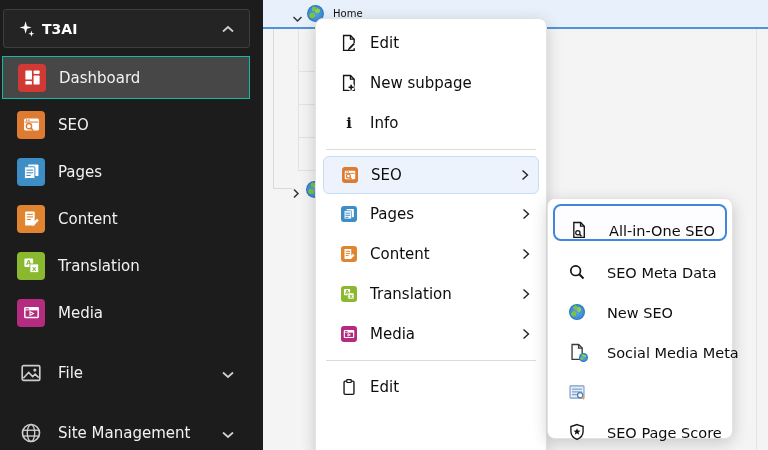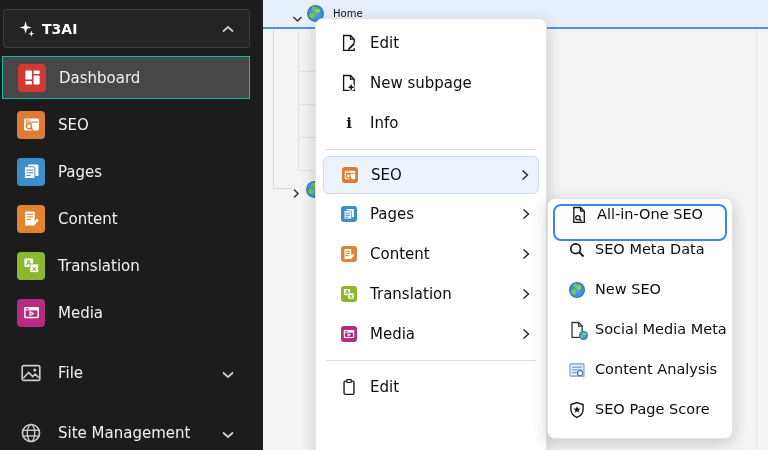--- a/index.html
+++ b/index.html
@@ -64,21 +64,21 @@
   .menu-item .mi-chevron { margin-left:auto; }
   .menu-item.hl { margin:0 7px; padding:0 9px 0 17px; height:38px; background:#ecf3fc;
     border:1px solid #c7dcf5; border-radius:6px; }
   .menu-divider { height:1px; background:#dcdcdc; margin:6px 10px; }
   .sq16 { width:16px; height:16px; border-radius:3px; display:flex; align-items:center; justify-content:center; }
 
   
   #sub-menu { position:absolute; left:547px; top:198px; width:186px; height:241px;
     background:#fff; border:1px solid #e3e3e3; border-radius:8px;
     box-shadow:0 4px 16px rgba(0,0,0,.18); padding:2px 0; }
-  .sub-item { height:40px; display:flex; align-items:flex-start; padding:0 10px 0 20px; cursor:pointer; }
+  .sub-item { height:40px; display:flex; align-items:flex-end; padding:0 10px 0 20px; cursor:pointer;gap:12px; }
   .sub-item .mi-icon { width:18px; height:18px; margin-right:9px; flex:0 0 auto; display:flex; align-items:center; justify-content:center; position:relative; }
   .sub-item .mi-label { font-size:14.5px; color:#0d0d0d; white-space:nowrap; }
   .sub-item.focused { margin:3px 5px 0; height:37px; padding:0 10px 0 15px;
     background:#fdfdff; border:2px solid #3f87dd; border-radius:8px; }
   .mini-globe { position:absolute; right:-2px; bottom:-1px; width:9px; height:9px; }
 </style>
 </head>
 <body>
 
 <div id="screen">
@@ -441,21 +441,20 @@
       <span class="mi-icon">
         <svg width="18" height="18" viewBox="0 0 16 16">
             <rect x="1.8" y="2.6" width="12.4" height="10.8" rx="0.8" fill="#e3ecf7" stroke="#7a9cc6" stroke-width="1"></rect>
             <rect x="3.6" y="5" width="8.8" height="1" fill="#7a9cc6"></rect>
             <rect x="3.6" y="7.4" width="8.8" height="1" fill="#7a9cc6"></rect>
             <rect x="3.6" y="9.8" width="4.5" height="1" fill="#7a9cc6"></rect>
             <circle cx="10.8" cy="10.8" r="2.3" fill="#fff" stroke="#4a7db0" stroke-width="1.1"></circle>
             <line x1="12.4" y1="12.4" x2="14.3" y2="14.3" stroke="#e8a33d" stroke-width="1.5"></line>
           </svg>
       </span>
-      <span class="mi-label">Content Analysis</span>
     </div>
 
     <div class="sub-item">
       <span class="mi-icon">
         <svg width="18" height="18" viewBox="0 0 16 16">
             <path d="M8,1.4 L13.4,3.2 V7.6 C13.4,11.2 11,13.4 8,14.6 C5,13.4 2.6,11.2 2.6,7.6 V3.2 Z" fill="none" stroke="#141414" stroke-width="1.2"></path>
             <polygon points="8,4.6 8.9,6.7 11.1,6.8 9.4,8.2 10,10.4 8,9.2 6,10.4 6.6,8.2 4.9,6.8 7.1,6.7" fill="#141414"></polygon>
           </svg>
       </span>
       <span class="mi-label">SEO Page Score</span>

